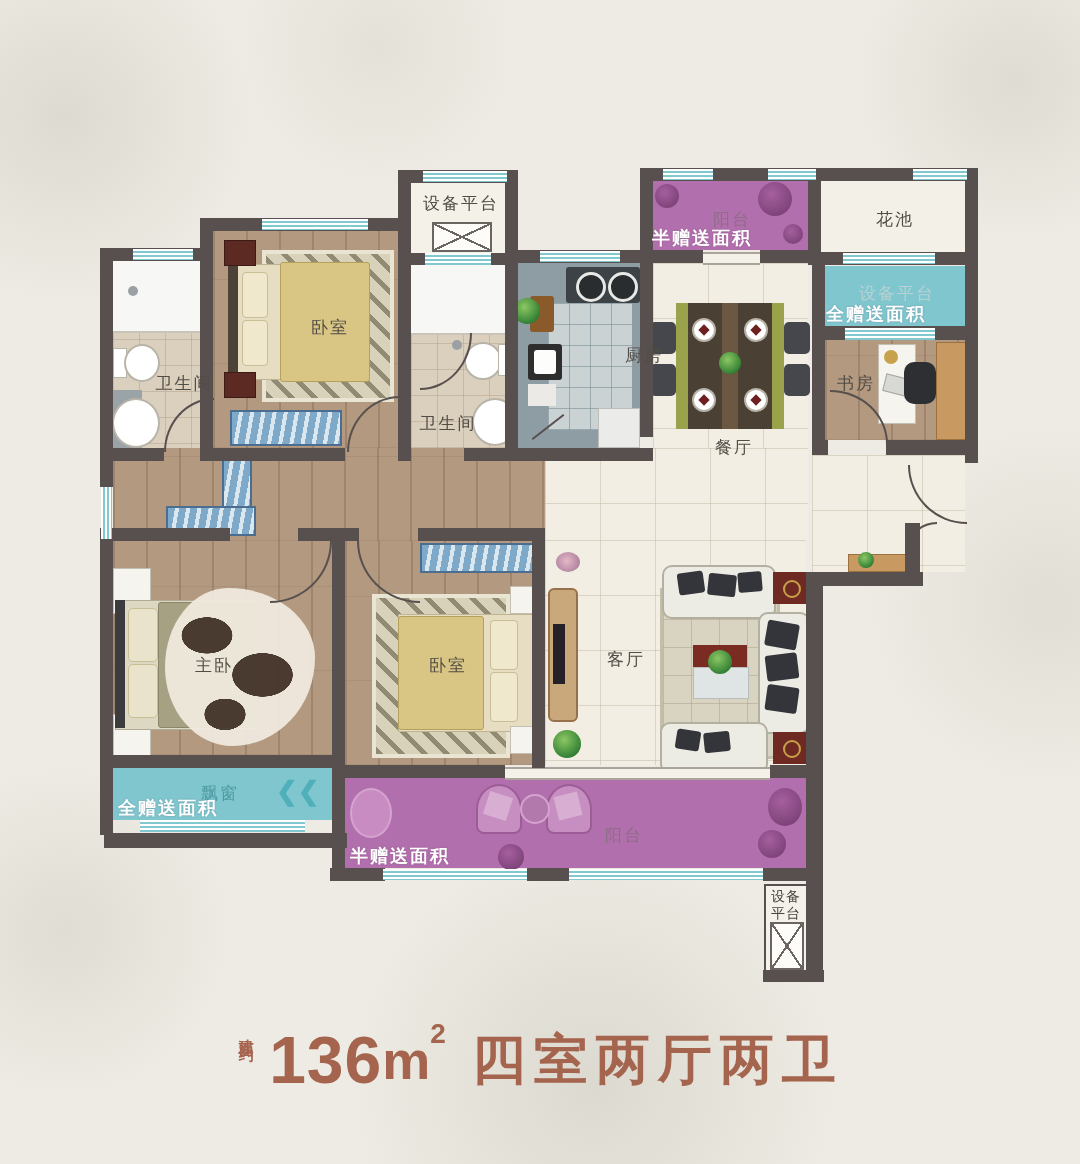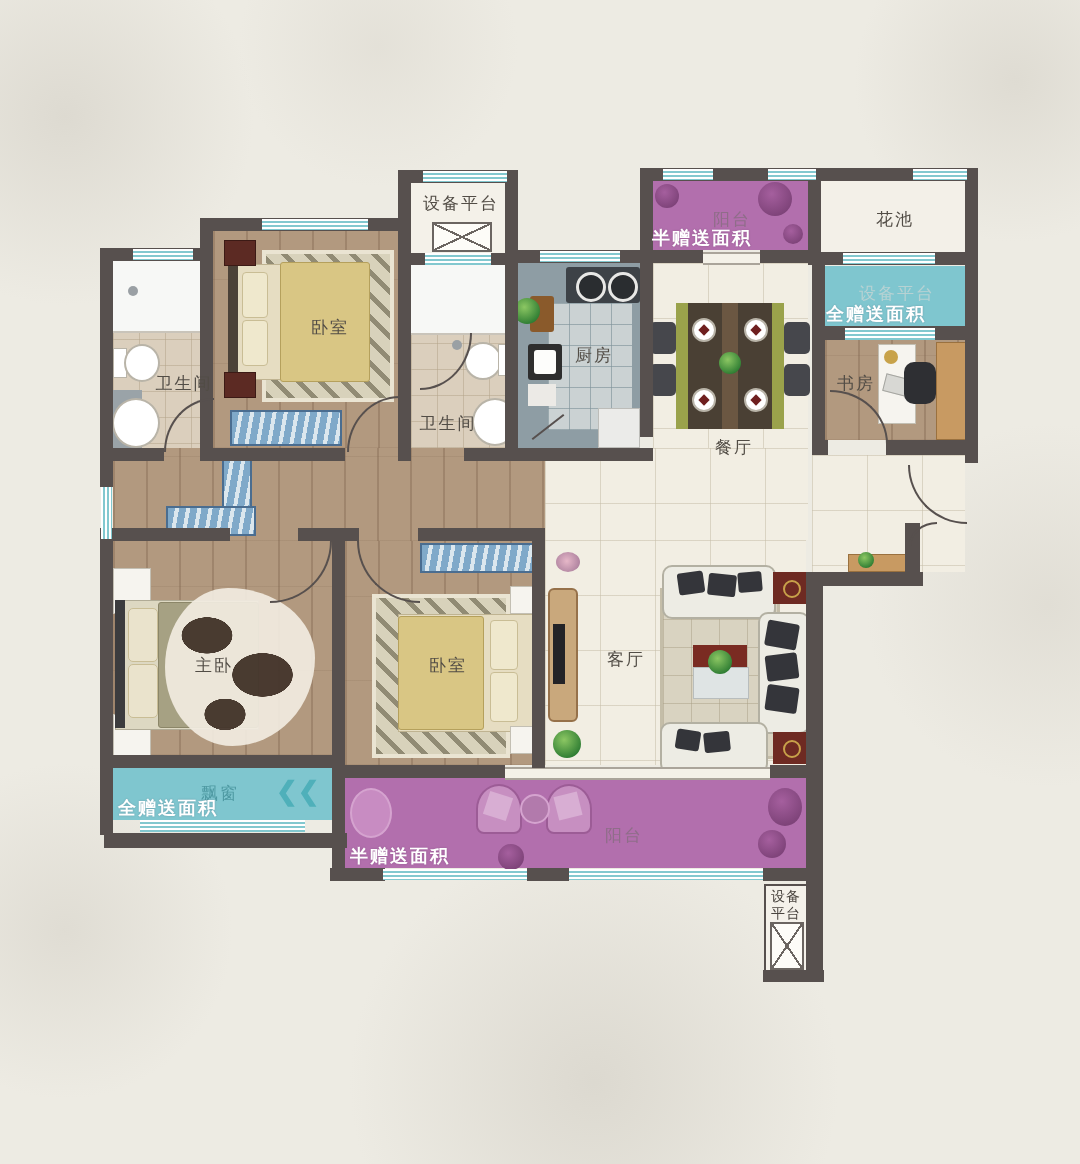--- a/index.html
+++ b/index.html
@@ -293,32 +293,39 @@
   <div class="arc bl" style="left:908px;top:465px;width:57px;height:57px;"></div>
   <div class="arc tl" style="left:909px;top:522px;width:26px;height:22px;"></div>
 
   <div class="xbox" style="left:432px;top:222px;width:56px;height:26px;"></div>
   <div class="xbox" style="left:770px;top:922px;width:30px;height:44px;"></div>
 
   <div class="lbl" style="left:416px;top:192px;width:90px;">设备平台</div>
   <div class="lbl" style="left:300px;top:316px;width:60px;">卧室</div>
   <div class="lbl" style="left:144px;top:372px;width:80px;">卫生间</div>
   <div class="lbl" style="left:408px;top:412px;width:80px;">卫生间</div>
-  <div class="lbl" style="left:564px;top:344px;width:60px;font-family:Liberation Mono, monospace;">厨房</div>
+  <div class="lbl" style="left:614px;top:344px;width:60px;font-family:Liberation Mono, monospace;">厨房</div>
   <div class="lbl" style="left:704px;top:436px;width:60px;text-align:center;">餐厅</div>
   <div class="lbl lp" style="left:700px;top:208px;width:64px;">阳台</div>
   <div class="lbl" style="left:860px;top:208px;width:70px;">花池</div>
   <div class="lbl lt2" style="left:852px;top:282px;width:90px;">设备平台</div>
   <div class="lbl" style="left:828px;top:372px;width:56px;">书房</div>
   <div class="lbl" style="left:182px;top:654px;width:64px;">主卧</div>
   <div class="lbl" style="left:416px;top:654px;width:64px;">卧室</div>
   <div class="lbl" style="left:594px;top:648px;width:64px;">客厅</div>
   <div class="lbl lt" style="left:190px;top:782px;width:60px;">飘窗</div>
   <div class="lbl lp" style="left:592px;top:824px;width:64px;">阳台</div>
   <div class="vlabel" style="left:768px;top:888px;width:36px;">设备平台</div>
 
   <div class="bonus" style="left:652px;top:226px;">半赠送面积</div>
   <div class="bonus" style="left:826px;top:302px;">全赠送面积</div>
   <div class="bonus" style="left:118px;top:796px;">全赠送面积</div>
   <div class="bonus" style="left:350px;top:844px;">半赠送面积</div>
 
+  <div id="title">
+    <span class="vert">建面约</span>
+    <span class="num">136</span>
+    <span class="unit">m</span>
+    <span class="sup">2</span>
+    <span class="suffix">四室两厅两卫</span>
+  </div>
 
 </div>
 
 </body></html>

